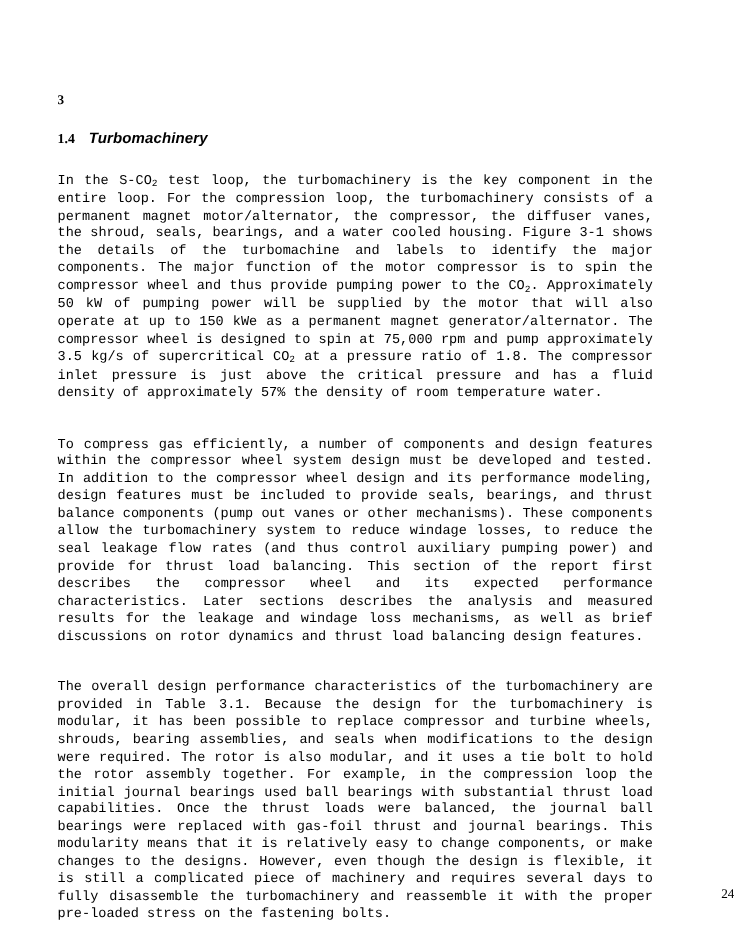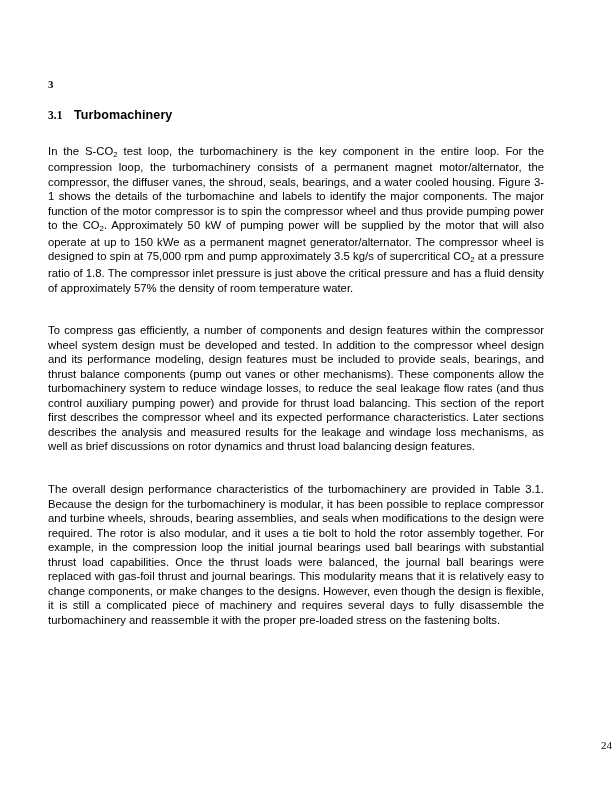--- a/index.html
+++ b/index.html
@@ -59,27 +59,28 @@
   .section-num {
     font-family: "Liberation Serif", "DejaVu Serif", serif;
     font-weight: bold;
     font-size: 11.5px;
     width: 26px;
     flex: 0 0 26px;
   }
   .section-title {
     font-family: "Liberation Sans", "DejaVu Sans", sans-serif;
     font-weight: bold;
+    font-style: italic;
     font-size: 12.5px;
     letter-spacing: 0.1px;
   }
 
   
   .body-para {
-    font-family: Liberation Sans, sans-serif;
+    font-family: Liberation Mono, monospace;
     font-size: 11.3px;
     line-height: 14.55px;
     text-align: justify;
     text-justify: inter-word;
     margin: 0;
     hyphens: none;
   }
   .body-para + .body-para {
     margin-top: 28px;
   }
@@ -108,21 +109,21 @@
 
 <div class="page">
 
   <div class="content">
 
     <h1 class="chapter-heading">
       <span class="chapter-num">3</span>
     </h1>
 
     <h2 class="section-heading">
-      <span class="section-num">3.1</span>
+      <span class="section-num">1.4</span>
       <span class="section-title">Turbomachinery</span>
     </h2>
 
     <p class="body-para first-para">In the S-CO<sub>2</sub> test loop, the turbomachinery is the key component in the entire loop.  For the compression loop, the turbomachinery consists of a permanent magnet motor/alternator, the compressor, the diffuser vanes, the shroud, seals, bearings, and a water cooled housing.  Figure 3-1 shows the details of the turbomachine and labels to identify the major components.  The major function of the motor compressor is to spin the compressor wheel and thus provide pumping power to the CO<sub>2</sub>.  Approximately 50 kW of pumping power will be supplied by the motor that will also operate at up to 150 kWe as a permanent magnet generator/alternator.  The compressor wheel is designed to spin at 75,000 rpm and pump approximately 3.5 kg/s of supercritical CO<sub>2</sub> at a pressure ratio of 1.8.  The compressor inlet pressure is just above the critical pressure and has a fluid density of approximately 57% the density of room temperature water.</p>
     <p class="body-para">To compress gas efficiently, a number of components and design features within the compressor wheel system design must be developed and tested.  In addition to the compressor wheel design and its performance modeling, design features must be included to provide seals, bearings, and thrust balance components (pump out vanes or other mechanisms).  These components allow the turbomachinery system to reduce windage losses, to reduce the seal leakage flow rates (and thus control auxiliary pumping power) and provide for thrust load balancing.  This section of the report first describes the compressor wheel and its expected performance characteristics.  Later sections describes the analysis and measured results for the leakage and windage loss mechanisms, as well as brief discussions on rotor dynamics and thrust load balancing design features.</p>
     <p class="body-para">The overall design performance characteristics of the turbomachinery are provided in Table 3.1.  Because the design for the turbomachinery is modular, it has been possible to replace compressor and turbine wheels, shrouds, bearing assemblies, and seals when modifications to the design were required.  The rotor is also modular, and it uses a tie bolt to hold the rotor assembly together.  For example, in the compression loop the initial journal bearings used ball bearings with substantial thrust load capabilities.  Once the thrust loads were balanced, the journal ball bearings were replaced with gas-foil thrust and journal bearings.  This modularity means that it is relatively easy to change components, or make changes to the designs. However, even though the design is flexible, it is still a complicated piece of machinery and requires several days to fully disassemble the turbomachinery and reassemble it with the proper pre-loaded stress on the fastening bolts.</p>
 
   </div>
 
   <div class="page-number">24</div>

